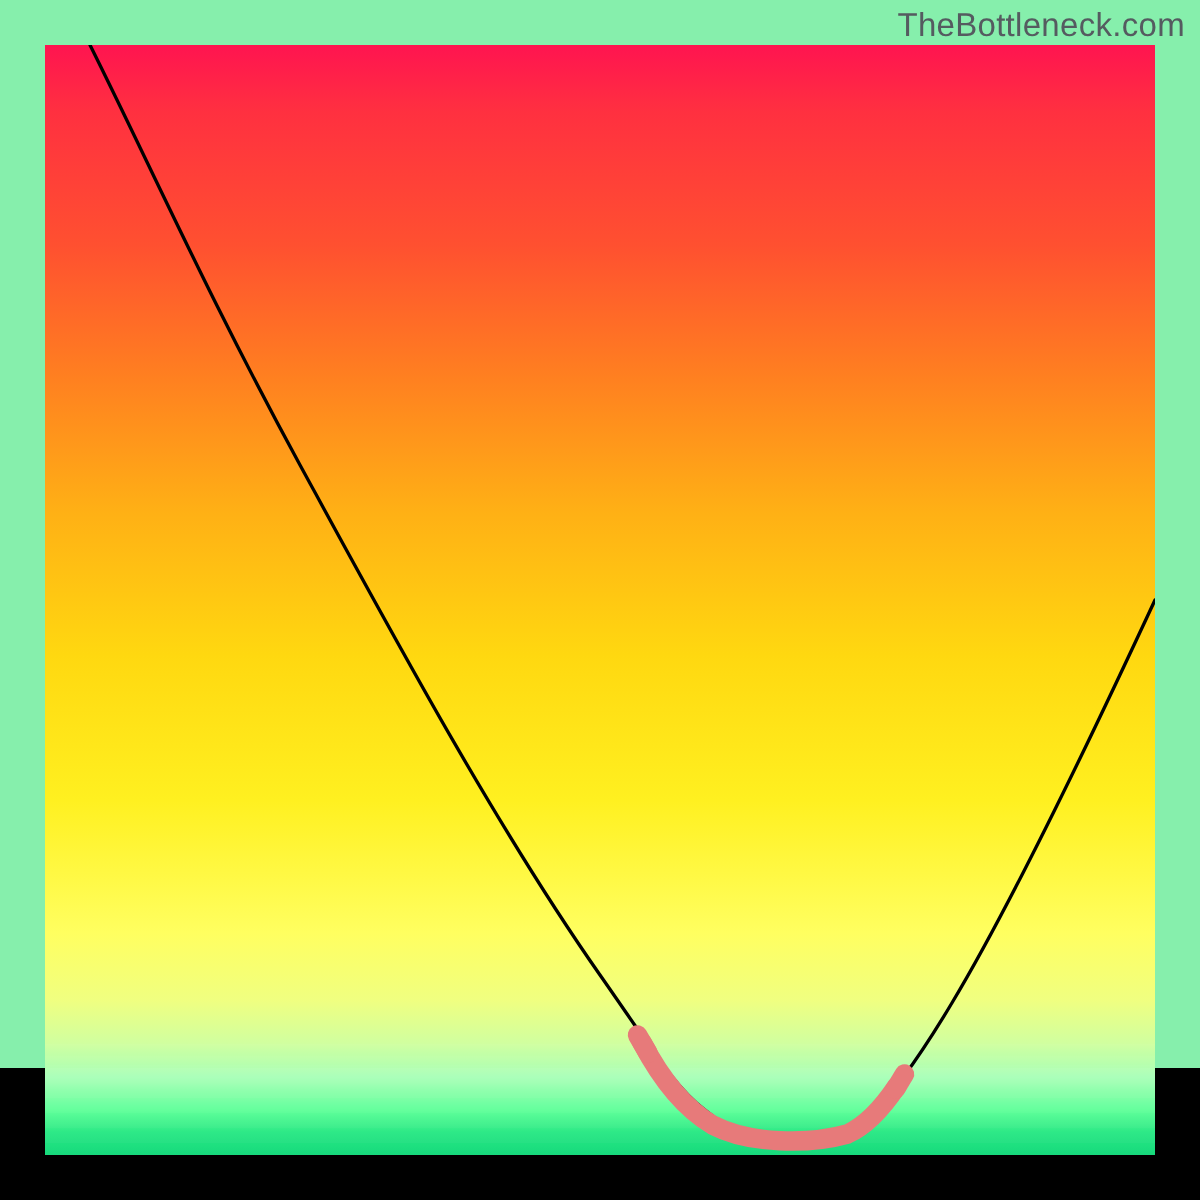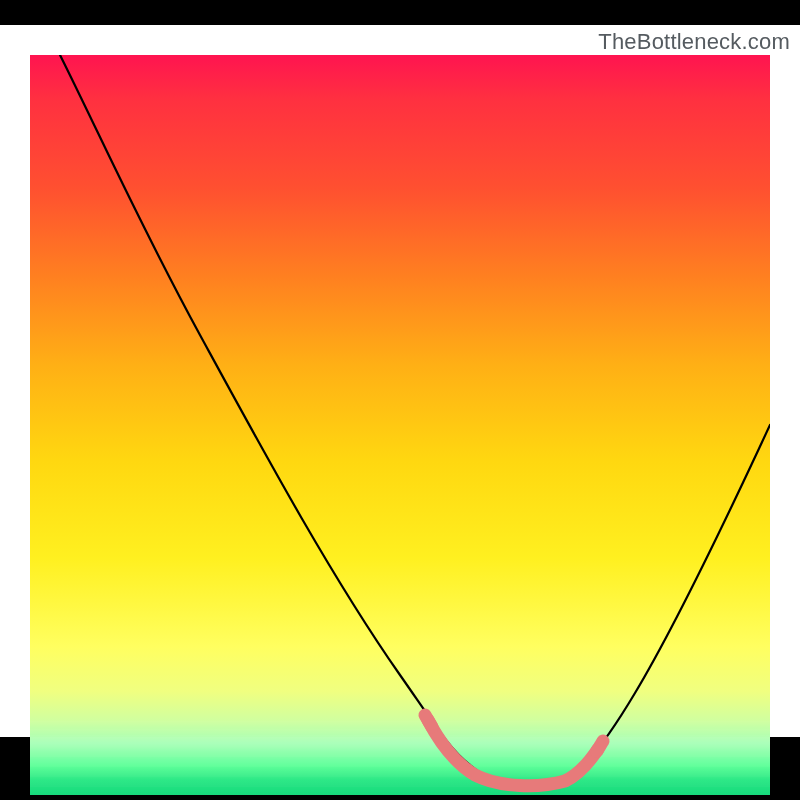--- a/index.html
+++ b/index.html
@@ -1,22 +1,21 @@
 <!DOCTYPE html>
 <html><head>
 <meta charset="utf-8">
 <style>
   * { margin: 0; padding: 0; box-sizing: border-box; }
   html, body { width: 800px; height: 800px; overflow: hidden; background: #000; }
   .container {
     width: 800px;
     height: 712px;
     position: relative;
-    background: #ffffff;
-    margin-top: 25px;
+    background: #86efac;
   }
   .plot-area {
     position: absolute;
     left: 30px;
     top: 30px;
     width: 740px;
     height: 740px;
     background: linear-gradient(to bottom,
       #ff1450 0%,
       #ff3040 6%,

